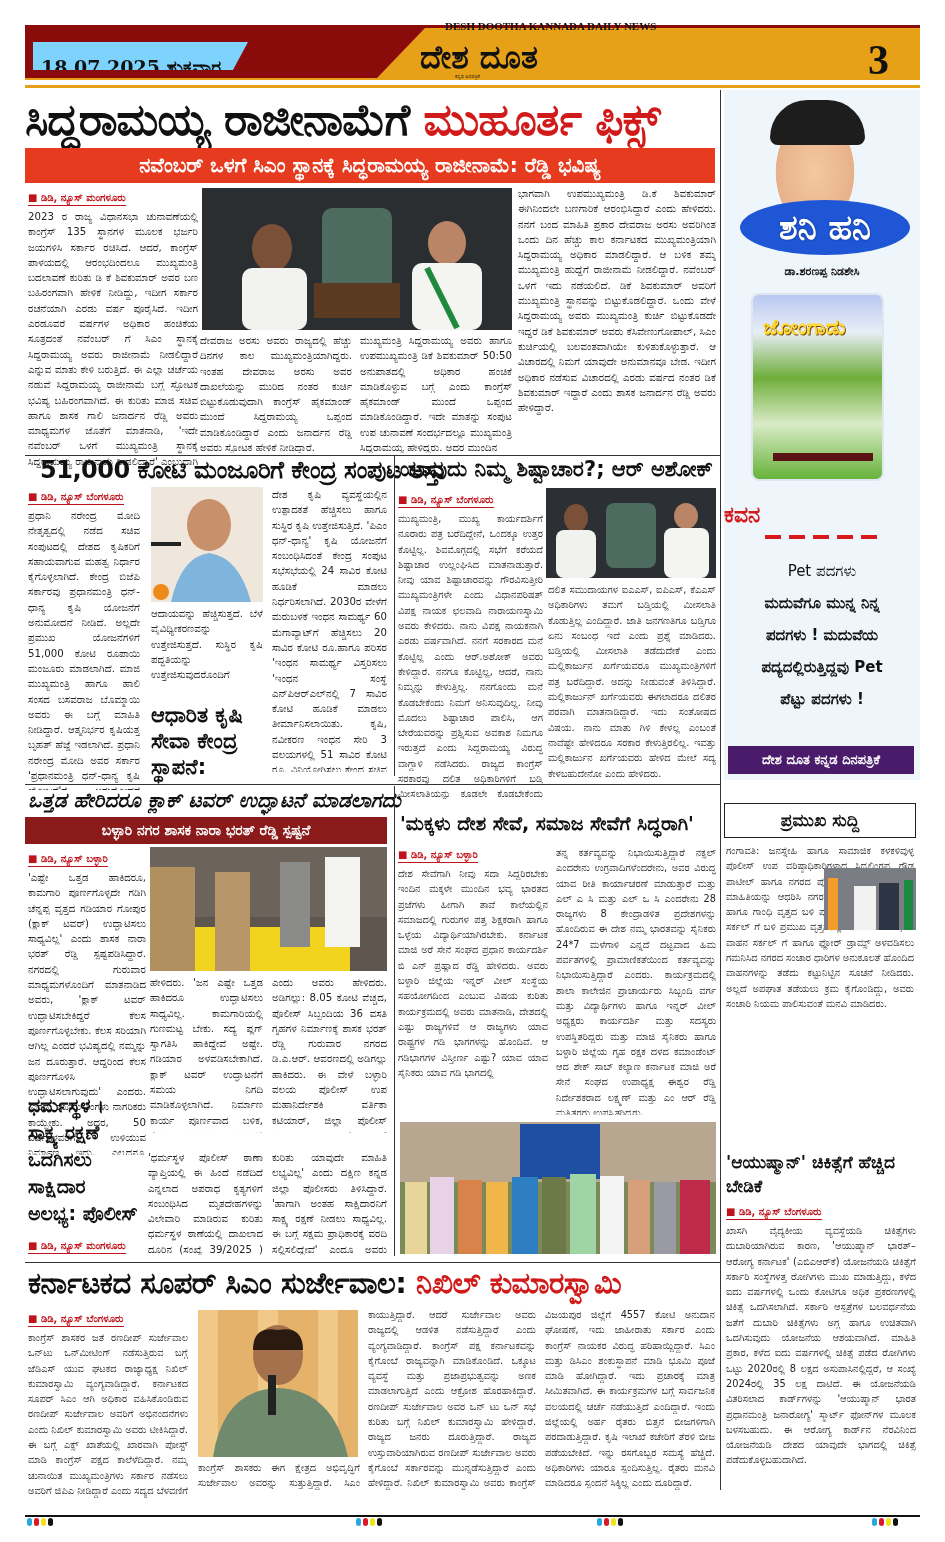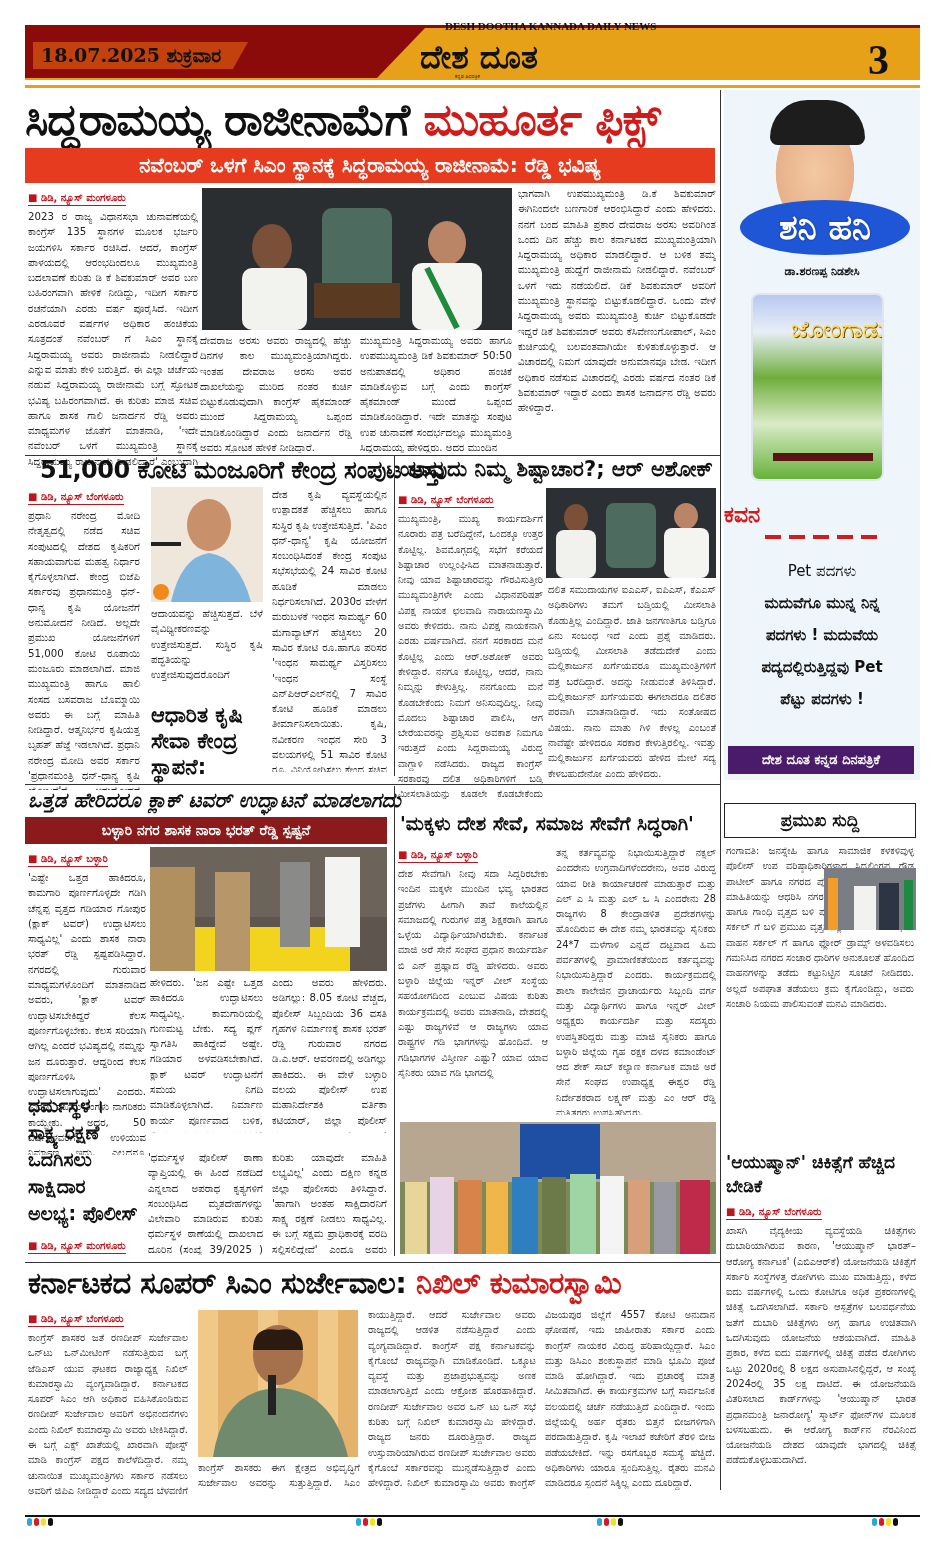--- a/index.html
+++ b/index.html
@@ -2,21 +2,21 @@
 <html><head>
 <meta charset="utf-8">
 <style>
   * { box-sizing: border-box; margin: 0; padding: 0; }
   body { width: 945px; height: 1542px; background: #fff; font-family: "DejaVu Sans", sans-serif; color: #111; overflow: hidden; position: relative; }
   .abs { position: absolute; }
 
   
   .mast { left: 25px; top: 25px; width: 895px; height: 55px; background: #e6a119; border-top: 3px solid #8b0a0a; border-bottom: 3px solid #e6a119; }
   .mast-left { left: 25px; top: 28px; width: 400px; height: 50px; background: #8b0a0a; clip-path: polygon(0 0, 100% 0, 88% 100%, 0 100%); }
-  .date-box { left: 33px; top: 42px; width: 215px; height: 27px; background: #c2410c; clip-path: polygon(0 0, 100% 0, 93% 100%, 0 100%); font-family: "DejaVu Serif", serif; font-size: 19px; font-weight: bold; padding: 2px 8px; }
+  .date-box { left: 33px; top: 42px; width: 215px; height: 27px; background: #7dd3fc; clip-path: polygon(0 0, 100% 0, 93% 100%, 0 100%); font-family: "DejaVu Serif", serif; font-size: 19px; font-weight: bold; padding: 14px 8px; }
   .brand-sub { left: 445px; top: 20px; font-family: "Liberation Serif", serif; font-size: 11px; font-weight: bold; }
   .brand { left: 420px; top: 38px; font-size: 32px; font-weight: bold; font-family: "DejaVu Serif", serif; }
   .brand-tag { left: 455px; top: 73px; font-size: 5px; }
   .page-no { left: 868px; top: 36px; font-family: "Liberation Serif", serif; font-size: 42px; font-weight: bold; }
   .mast-line { left: 25px; top: 85px; width: 895px; height: 3px; background: #e6a119; }
 
   
   .h-main { left: 25px; top: 94px; width: 695px; font-size: 44px; font-weight: bold; letter-spacing: -1px; white-space: nowrap; }
   .h-main .red { color: #d11a1a; }
   .sub-banner { left: 25px; top: 148px; width: 690px; height: 35px; background: #e63b1e; color: #fff; font-size: 20px; font-weight: bold; text-align: center; line-height: 35px; }
@@ -33,21 +33,21 @@
   .sec-head { font-size: 24px; font-weight: bold; white-space: nowrap; letter-spacing: -0.5px; }
   .sec-head-sm { font-size: 21px; font-weight: bold; white-space: nowrap; }
 
   
   .side-bg { left: 724px; top: 90px; width: 196px; height: 690px; background: #eef5fb; }
   .cartoon-face { left: 765px; top: 100px; width: 100px; height: 120px; background: radial-gradient(ellipse at 50% 60%, #f3c9a2 0%, #e7b18a 55%, transparent 56%); }
   .cartoon-hair { left: 770px; top: 100px; width: 95px; height: 45px; background: #1d1d1d; border-radius: 50px 50px 10px 10px; }
   .shani { left: 740px; top: 200px; width: 170px; height: 55px; background: #1e56d6; border-radius: 50%; color: #fff; font-size: 34px; font-weight: bold; text-align: center; line-height: 55px; text-shadow: 0 0 2px #0a2a80; }
   .author { left: 724px; top: 265px; width: 196px; text-align: center; font-size: 11px; font-weight: bold; }
   .book { left: 751px; top: 293px; width: 133px; height: 188px; border: 2px solid #dfe6ee; border-radius: 8px; background: linear-gradient(180deg,#b8c8f0 0%,#e8eef8 20%,#6fae3a 45%,#d9ebc6 70%,#67b23a 100%); overflow: hidden; }
-  .book-title { position: absolute; left: 10px; top: 20px; font-size: 24px; font-weight: normal; color: #ffd93a; text-shadow: 1px 1px 0 #7a4a00; margin-left: 28px; }
+  .book-title { position: absolute; left: 10px; top: 20px; font-size: 21px; font-weight: bold; color: #ffd93a; text-shadow: 1px 1px 0 #7a4a00; }
   .book-foot { position: absolute; left: 20px; bottom: 18px; width: 100px; height: 8px; background: #5a1414; }
   .kavana-title { left: 724px; top: 502px; width: 196px; font-size: 22px; font-weight: bold; color: #d41a1a; }
   .kavana-dash { left: 765px; top: 535px; width: 112px; height: 4px; background: repeating-linear-gradient(90deg,#d41a1a 0 16px, transparent 16px 24px); }
   .poem { left: 730px; top: 555px; width: 184px; text-align: center; font-size: 15px; line-height: 32px; font-weight: bold; }
   .poem .l1 { font-weight: normal; }
   .paper-name { left: 728px; top: 746px; width: 186px; height: 28px; background: #4a1a6b; color: #fff; font-size: 13px; font-weight: bold; text-align: center; line-height: 28px; }
 
   .pramukha { left: 724px; top: 803px; width: 192px; height: 35px; border: 1.5px solid #222; text-align: center; font-size: 17px; font-weight: bold; line-height: 32px; }
 
   

